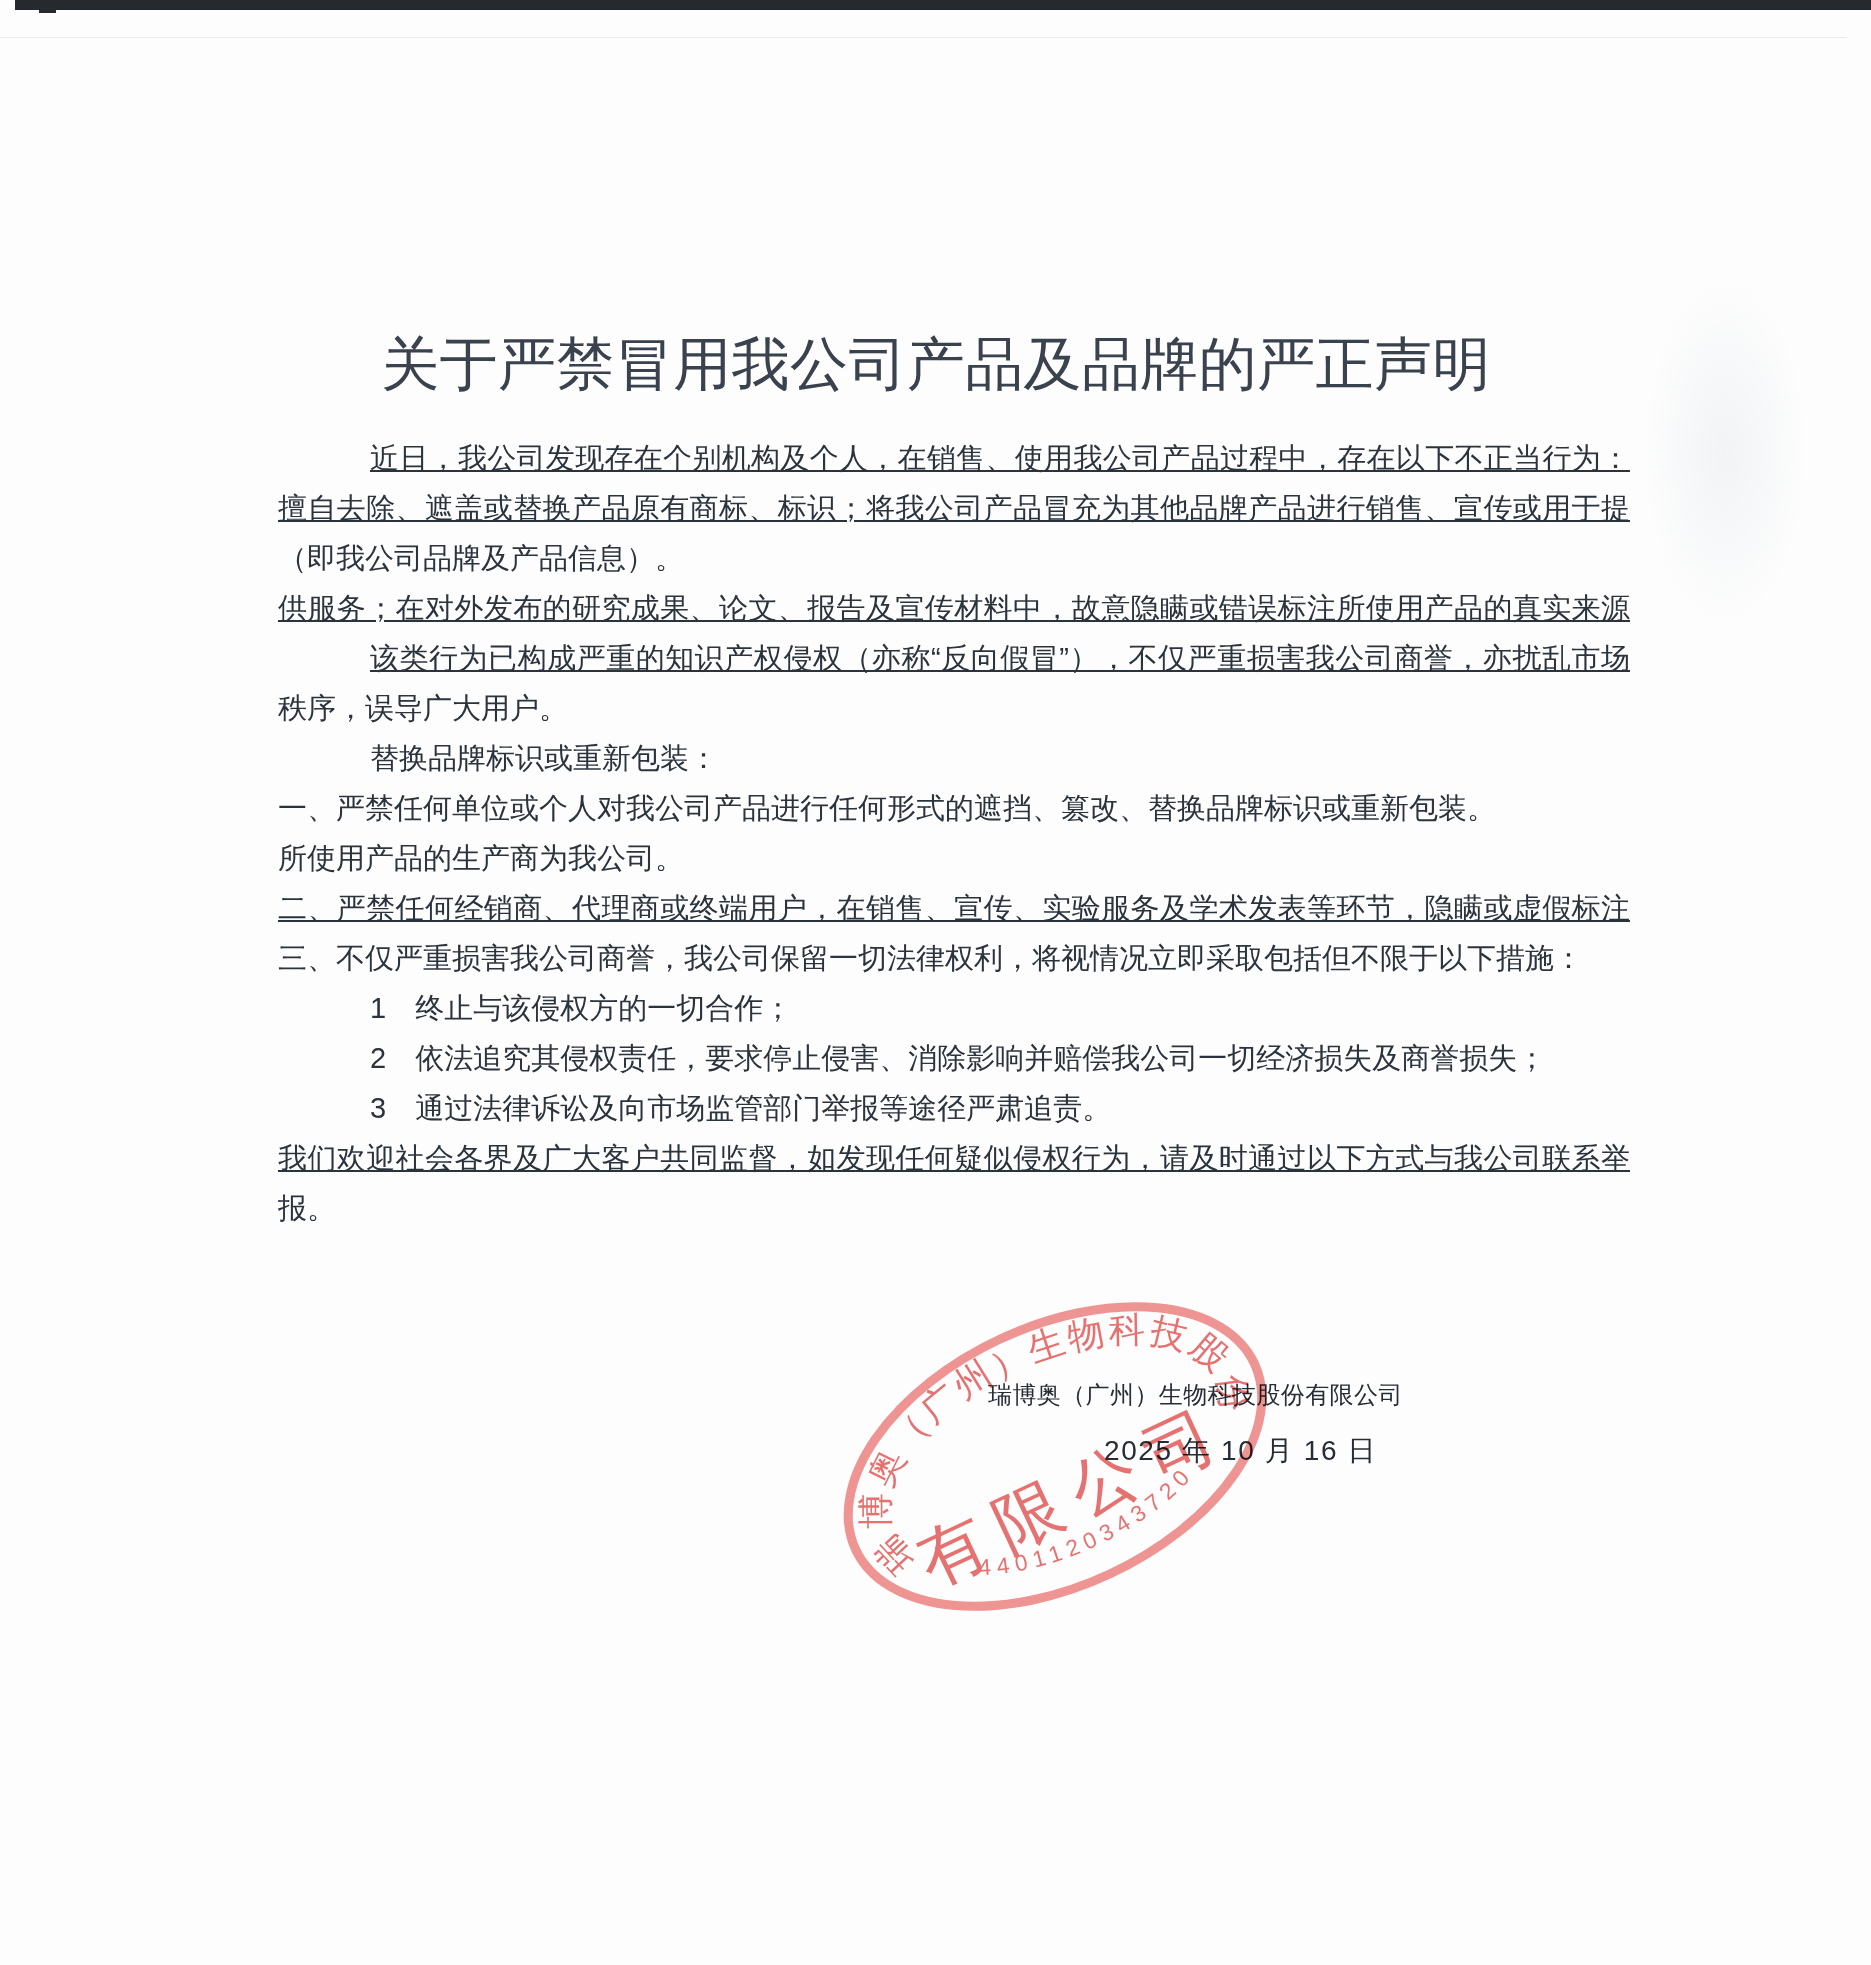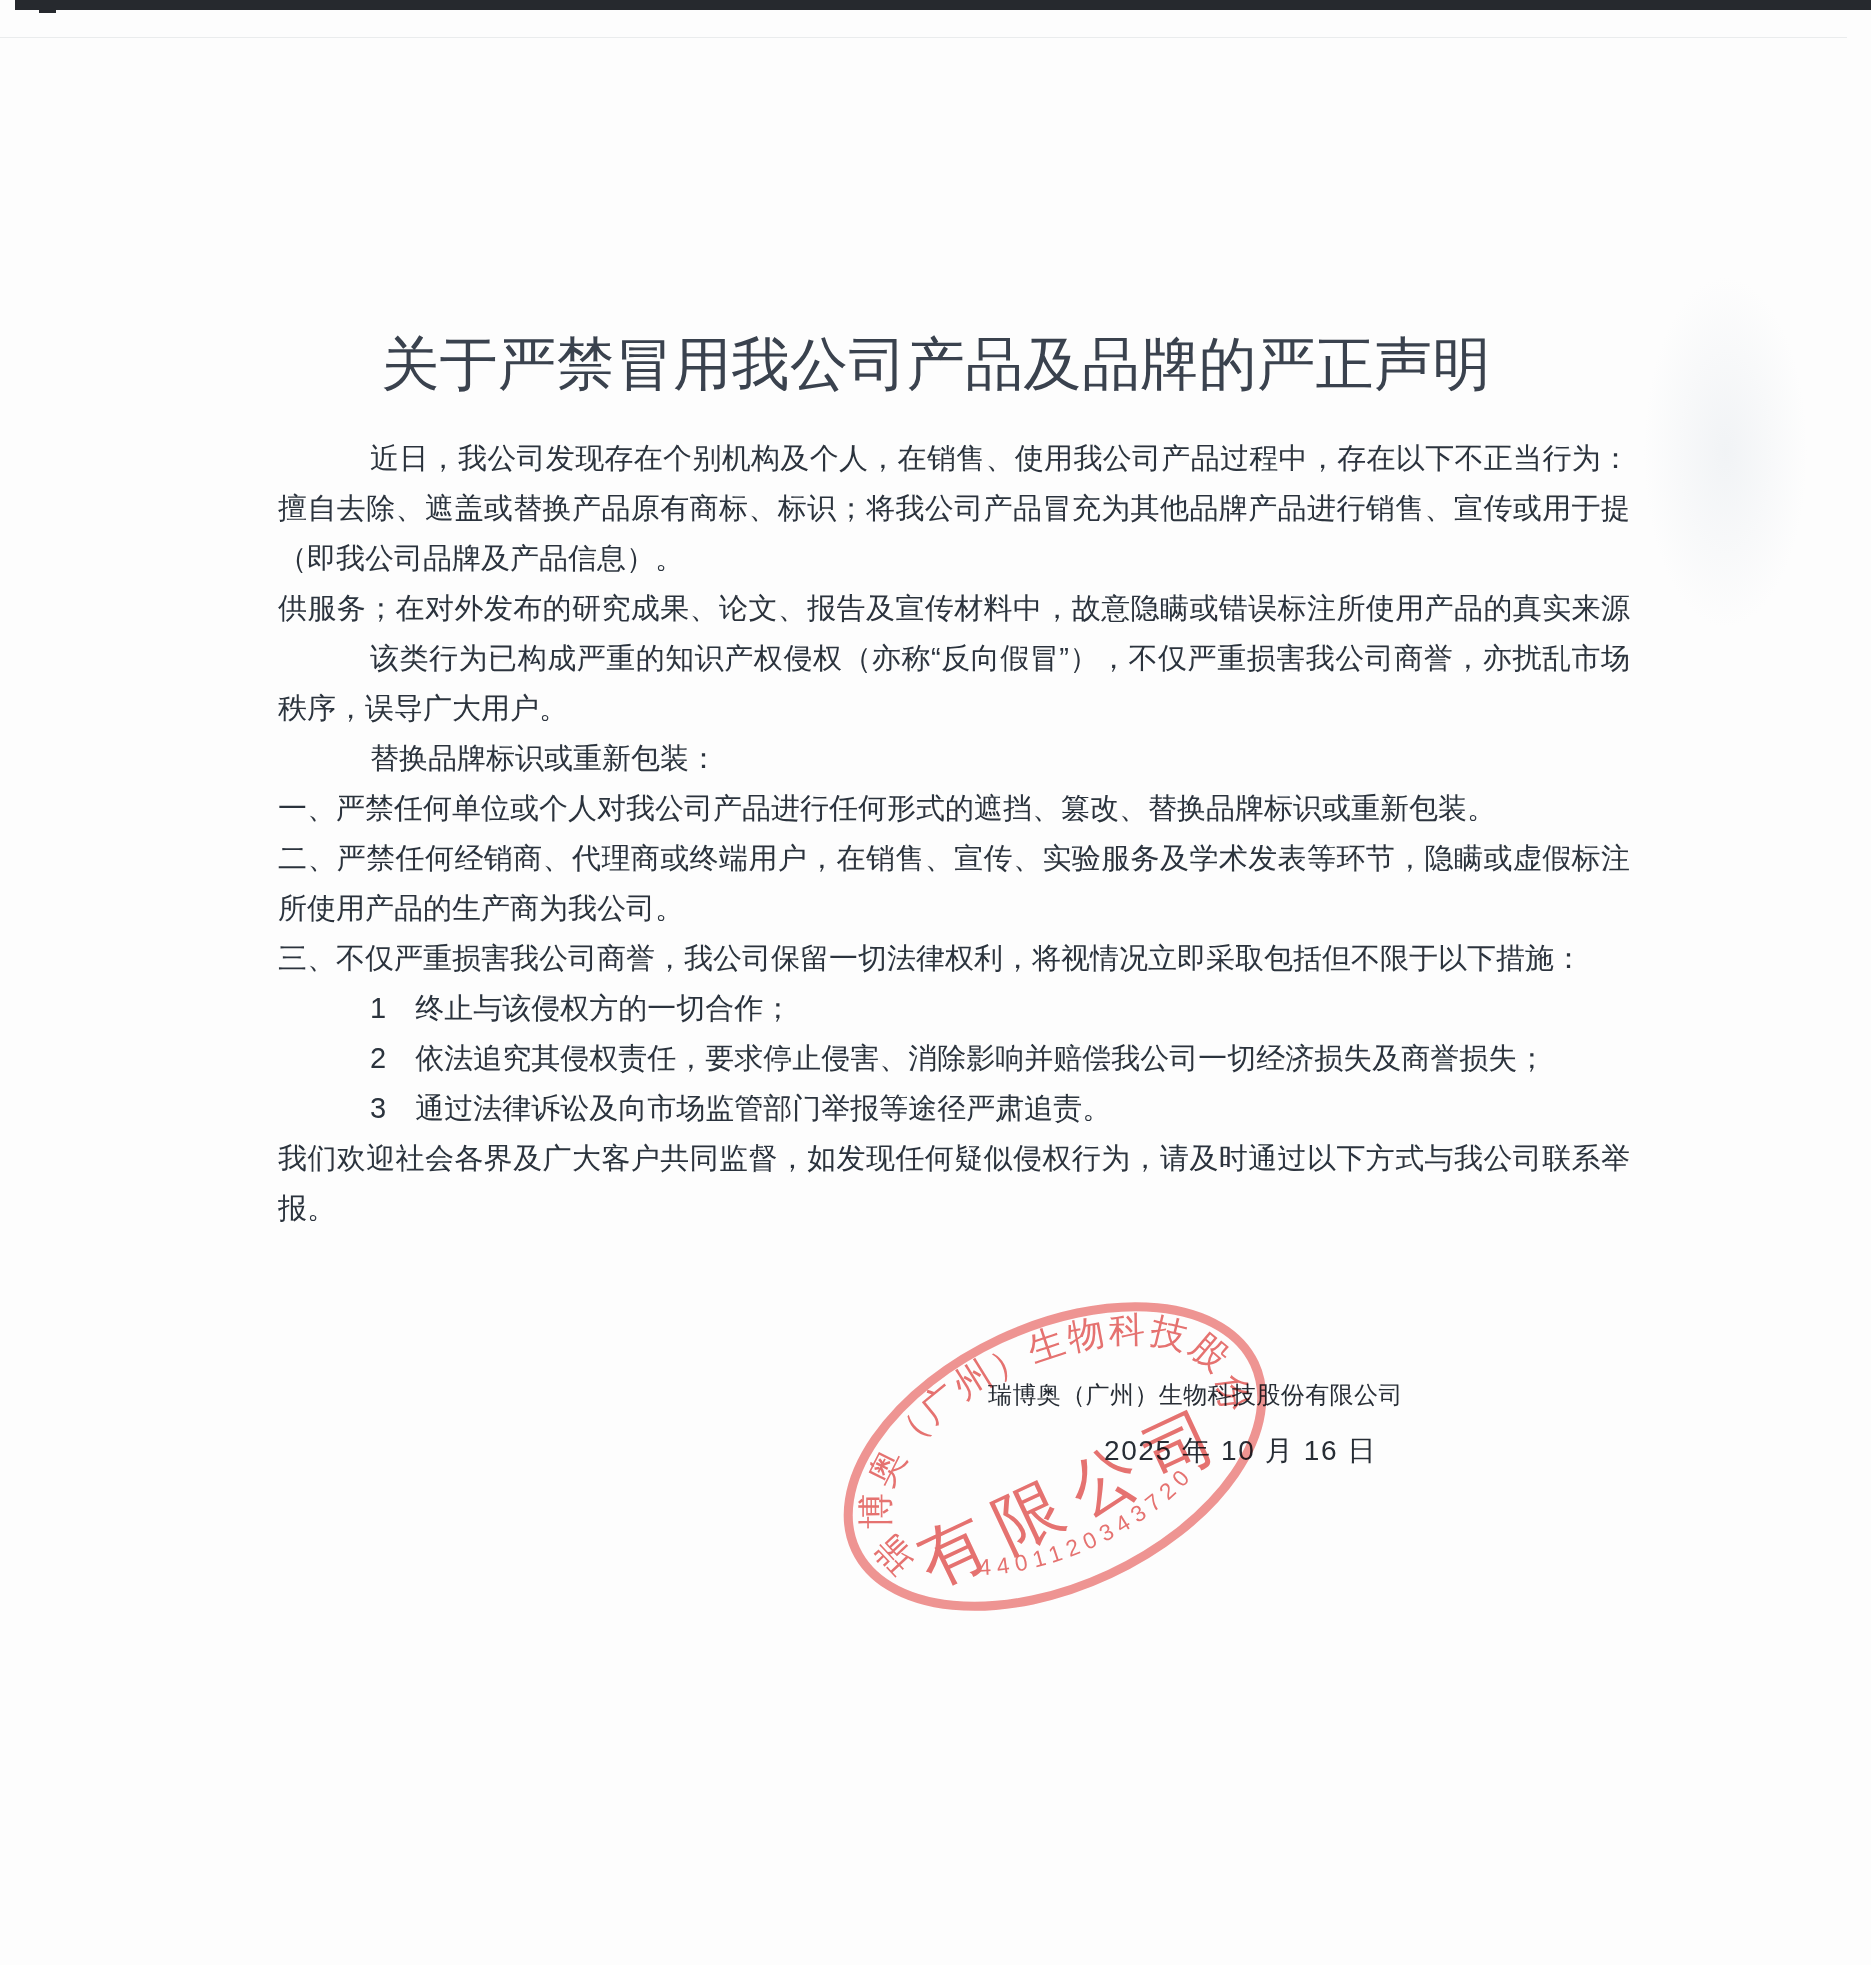--- a/index.html
+++ b/index.html
@@ -21,21 +21,21 @@
     text-align:center;font-size:58px;line-height:69px;font-weight:400;
     color:#3a424e;letter-spacing:0.4px;
   }
 
   
   .doc-body{position:absolute;left:278px;top:433px;width:1352px;}
   .ln{
     height:50px;line-height:50px;font-size:29px;color:#2b333d;
     white-space:nowrap;
   }
-  .ln.just{white-space:normal;text-align:justify;text-align-last:justify;text-justify:inter-ideograph;}
+  .ln.just{white-space:normal;text-align:justify;text-align-last:justify;text-justify:inter-ideograph;text-decoration:underline;}
   .ln.ind{padding-left:92px;}
 
   
   .sig-company{position:absolute;left:988px;top:1375px;font-size:24px;line-height:39px;color:#272d35;letter-spacing:0.4px;}
   .sig-date{position:absolute;left:1104px;top:1431px;font-size:28px;line-height:39px;color:#272d35;letter-spacing:1.6px;}
 
   
   .seal{position:absolute;left:780px;top:1260px;width:550px;height:393px;mix-blend-mode:multiply;opacity:.88;}
 </style>
 </head>
@@ -50,22 +50,22 @@
 
 <div class="doc-body">
   <div class="ln ind just">近日，我公司发现存在个别机构及个人，在销售、使用我公司产品过程中，存在以下不正当行为：</div>
   <div class="ln just">擅自去除、遮盖或替换产品原有商标、标识；将我公司产品冒充为其他品牌产品进行销售、宣传或用于提</div>
   <div class="ln">（即我公司品牌及产品信息）。</div>
   <div class="ln just">供服务；在对外发布的研究成果、论文、报告及宣传材料中，故意隐瞒或错误标注所使用产品的真实来源</div>
   <div class="ln ind just">该类行为已构成严重的知识产权侵权（亦称“反向假冒”），不仅严重损害我公司商誉，亦扰乱市场</div>
   <div class="ln">秩序，误导广大用户。</div>
   <div class="ln ind">替换品牌标识或重新包装：</div>
   <div class="ln">一、严禁任何单位或个人对我公司产品进行任何形式的遮挡、篡改、替换品牌标识或重新包装。</div>
+  <div class="ln">所使用产品的生产商为我公司。</div>
   <div class="ln just">二、严禁任何经销商、代理商或终端用户，在销售、宣传、实验服务及学术发表等环节，隐瞒或虚假标注</div>
-  <div class="ln">所使用产品的生产商为我公司。</div>
   <div class="ln">三、不仅严重损害我公司商誉，我公司保留一切法律权利，将视情况立即采取包括但不限于以下措施：</div>
   <div class="ln ind">1　终止与该侵权方的一切合作；</div>
   <div class="ln ind">2　依法追究其侵权责任，要求停止侵害、消除影响并赔偿我公司一切经济损失及商誉损失；</div>
   <div class="ln ind">3　通过法律诉讼及向市场监管部门举报等途径严肃追责。</div>
   <div class="ln just">我们欢迎社会各界及广大客户共同监督，如发现任何疑似侵权行为，请及时通过以下方式与我公司联系举</div>
   <div class="ln">报。</div>
 </div>
 
 <div class="sig-company">瑞博奥（广州）生物科技股份有限公司</div>
 <div class="sig-date">2025 年 10 月 16 日</div>

